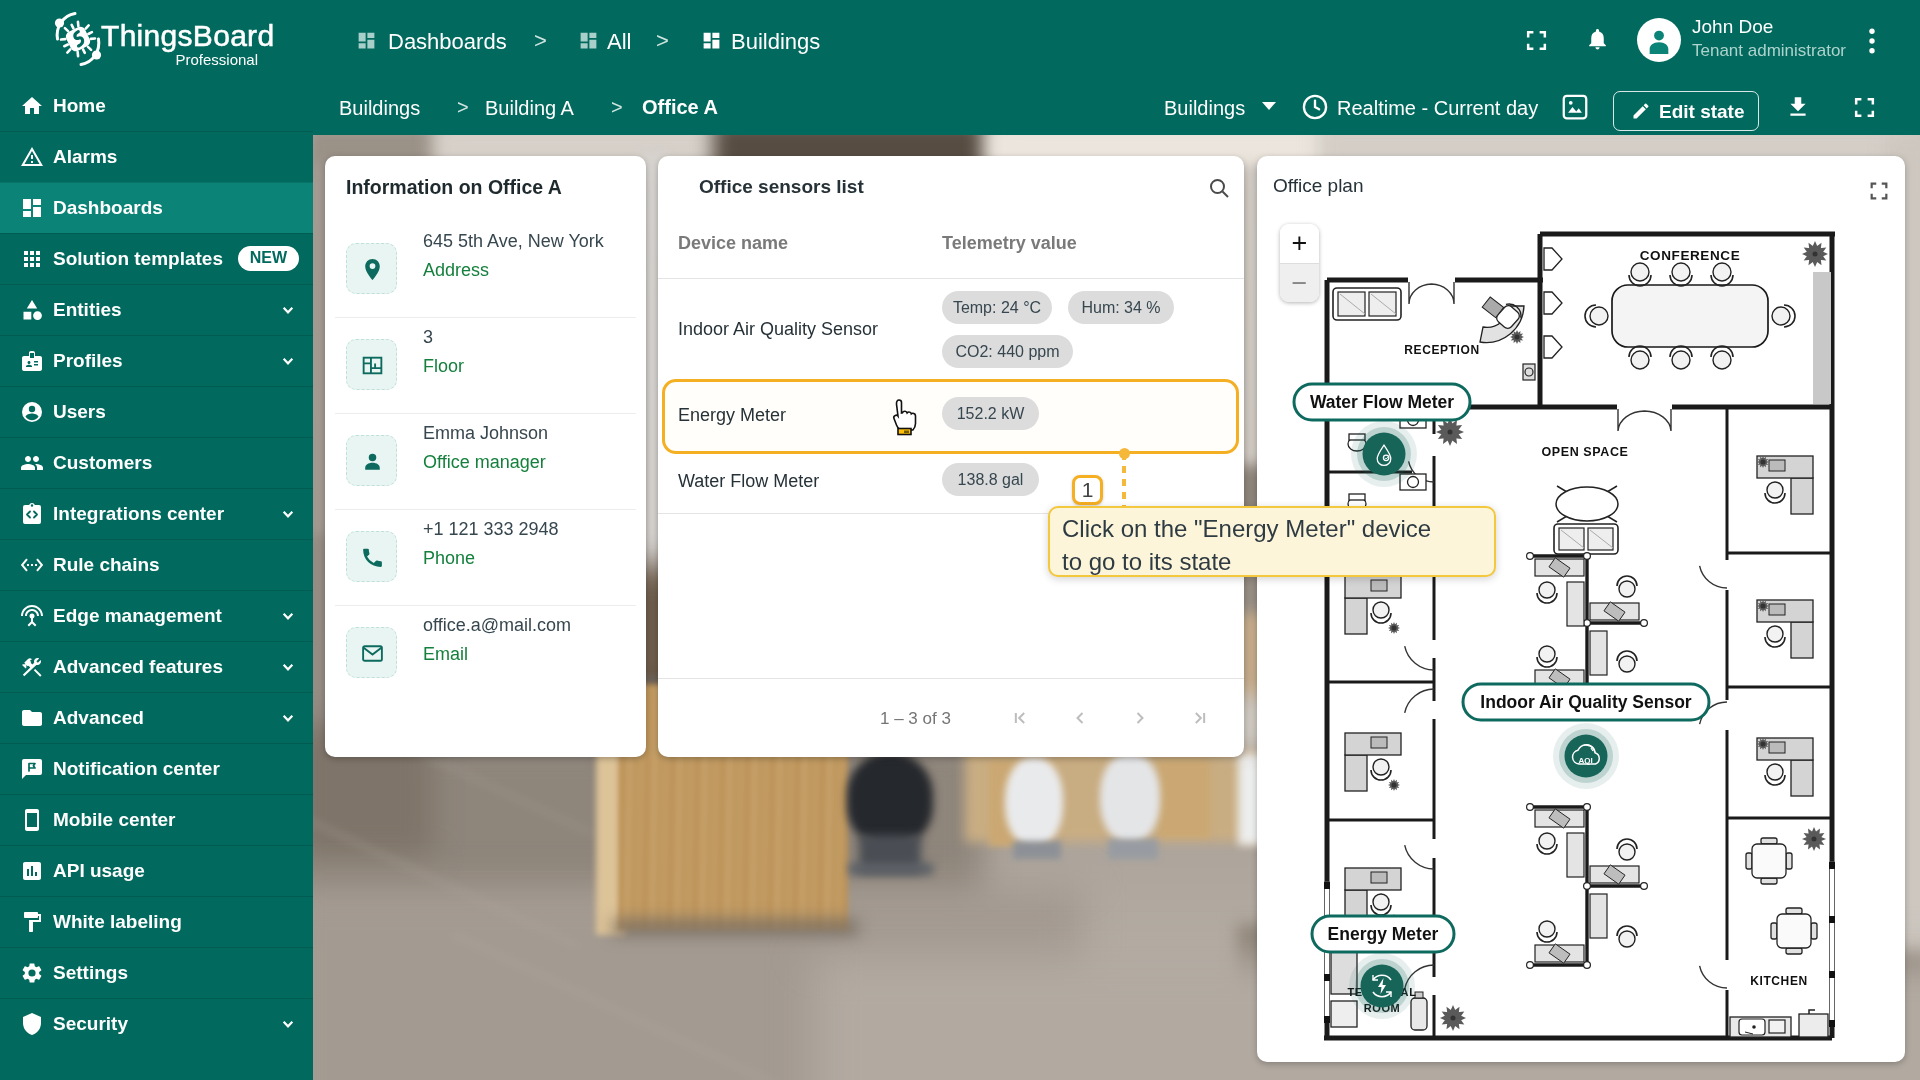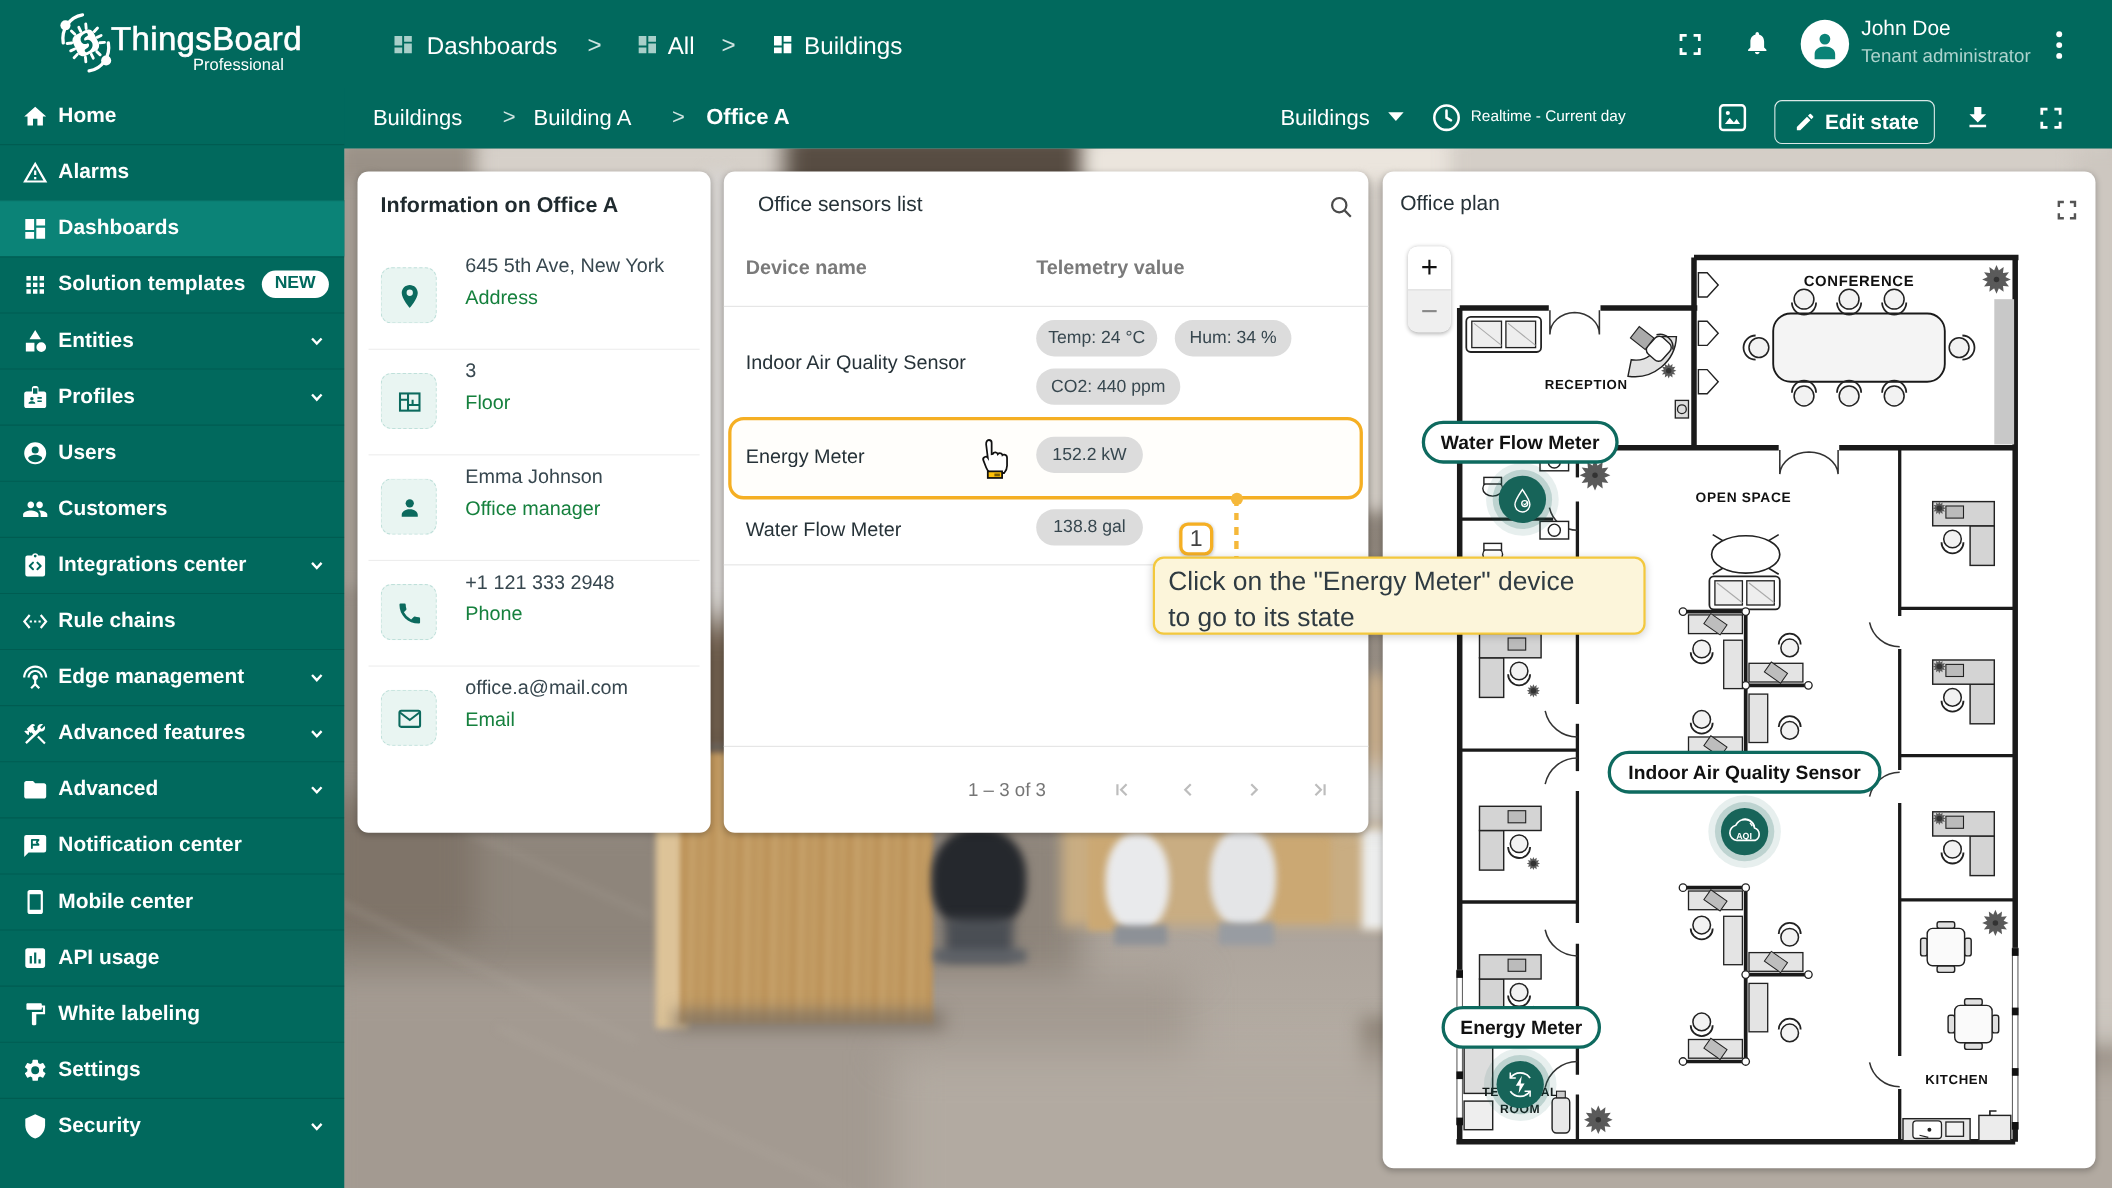--- a/index.html
+++ b/index.html
@@ -111,21 +111,21 @@
   <div class="abs" style="left:611px;top:16px;font-size:20px;color:#cfe4e1;">&gt;</div>
   <div class="abs" style="left:642px;top:16px;font-size:20px;font-weight:700;color:#fff;">Office A</div>
 
   <div class="abs" style="left:1164px;top:17px;font-size:20px;color:#fff;">Buildings</div>
   <div class="abs" style="left:1262px;top:19px;width:0;height:0;border-left:7px solid transparent;border-right:7px solid transparent;border-top:8px solid #fff;margin-top:3px;"></div>
 
   <svg class="abs" style="left:1301px;top:13px;" width="28" height="28" viewBox="0 0 24 24" fill="none" stroke="#fff" stroke-width="2">
     <circle cx="12" cy="12" r="9.5"></circle>
     <path d="M12 6.5V12l3.5 2" stroke-linecap="round"></path>
   </svg>
-  <div class="abs" style="left:1337px;top:17px;font-size:14px;color:#fff;">Realtime - Current day</div>
+  <div class="abs" style="left:1337px;top:17px;font-size:20px;color:#fff;">Realtime - Current day</div>
 
   <svg class="abs" style="left:1560px;top:12px;" width="30" height="30" viewBox="0 0 24 24" fill="none" stroke="#fff" stroke-width="1.8">
     <rect x="3" y="3" width="18" height="18" rx="2.5"></rect>
     <path d="M6.5 16.5l3.5-4.5 3 3.5 2-2.5 2.5 3.5z" fill="#fff" stroke="none"></path>
     <circle cx="8.6" cy="8.6" r="1.5" fill="#fff" stroke="none"></circle>
   </svg>
 
   <div class="abs" style="left:1613px;top:11px;width:146px;height:40px;border:1.5px solid rgba(255,255,255,0.85);border-radius:7px;"></div>
   <svg class="abs" style="left:1631px;top:21px;" width="20" height="20" viewBox="0 0 24 24" fill="#fff">
     <path d="M3 17.25V21h3.75L17.81 9.94l-3.75-3.75L3 17.25zM20.71 7.04a1 1 0 0 0 0-1.41l-2.34-2.34a1 1 0 0 0-1.41 0l-1.83 1.83 3.75 3.75 1.83-1.83z"></path>
@@ -374,21 +374,21 @@
           <rect x="3" y="5" width="18" height="14" rx="1.5"></rect>
           <path d="M3.5 6.5L12 13l8.5-6.5"></path>
         </svg>
       </div>
     <div class="v" style="top:10px;">office.a@mail.com</div>
     <div class="l" style="top:39px;">Email</div>
   </div>
 </div>
 
 <div class="card" id="card-sensors">
-  <div class="cardtitle" style="left:31px;top:20px;">Office sensors list</div>
+  <div class="cardtitle" style="left:41px;top:20px;font-weight:bold;">Office sensors list</div>
   <svg class="abs" style="left:549px;top:20px;" width="24" height="24" viewBox="0 0 24 24" fill="none" stroke="#4a4a4a" stroke-width="2">
     <circle cx="10.5" cy="10.5" r="6.5"></circle>
       <path d="M15.5 15.5L21 21"></path>
   </svg>
   <div class="abs" style="left:20px;top:77px;font-size:18px;font-weight:700;color:#7a7a7a;">Device name</div>
   <div class="abs" style="left:284px;top:77px;font-size:18px;font-weight:700;color:#7a7a7a;">Telemetry value</div>
   <div class="abs" style="left:0;top:122px;width:586px;border-top:1px solid #e4e4e4;"></div>
 
   <div class="devname" style="top:163px;">Indoor Air Quality Sensor</div>
   <div class="chip" style="left:284px;top:135px;width:110px;">Temp: 24 °C</div>

